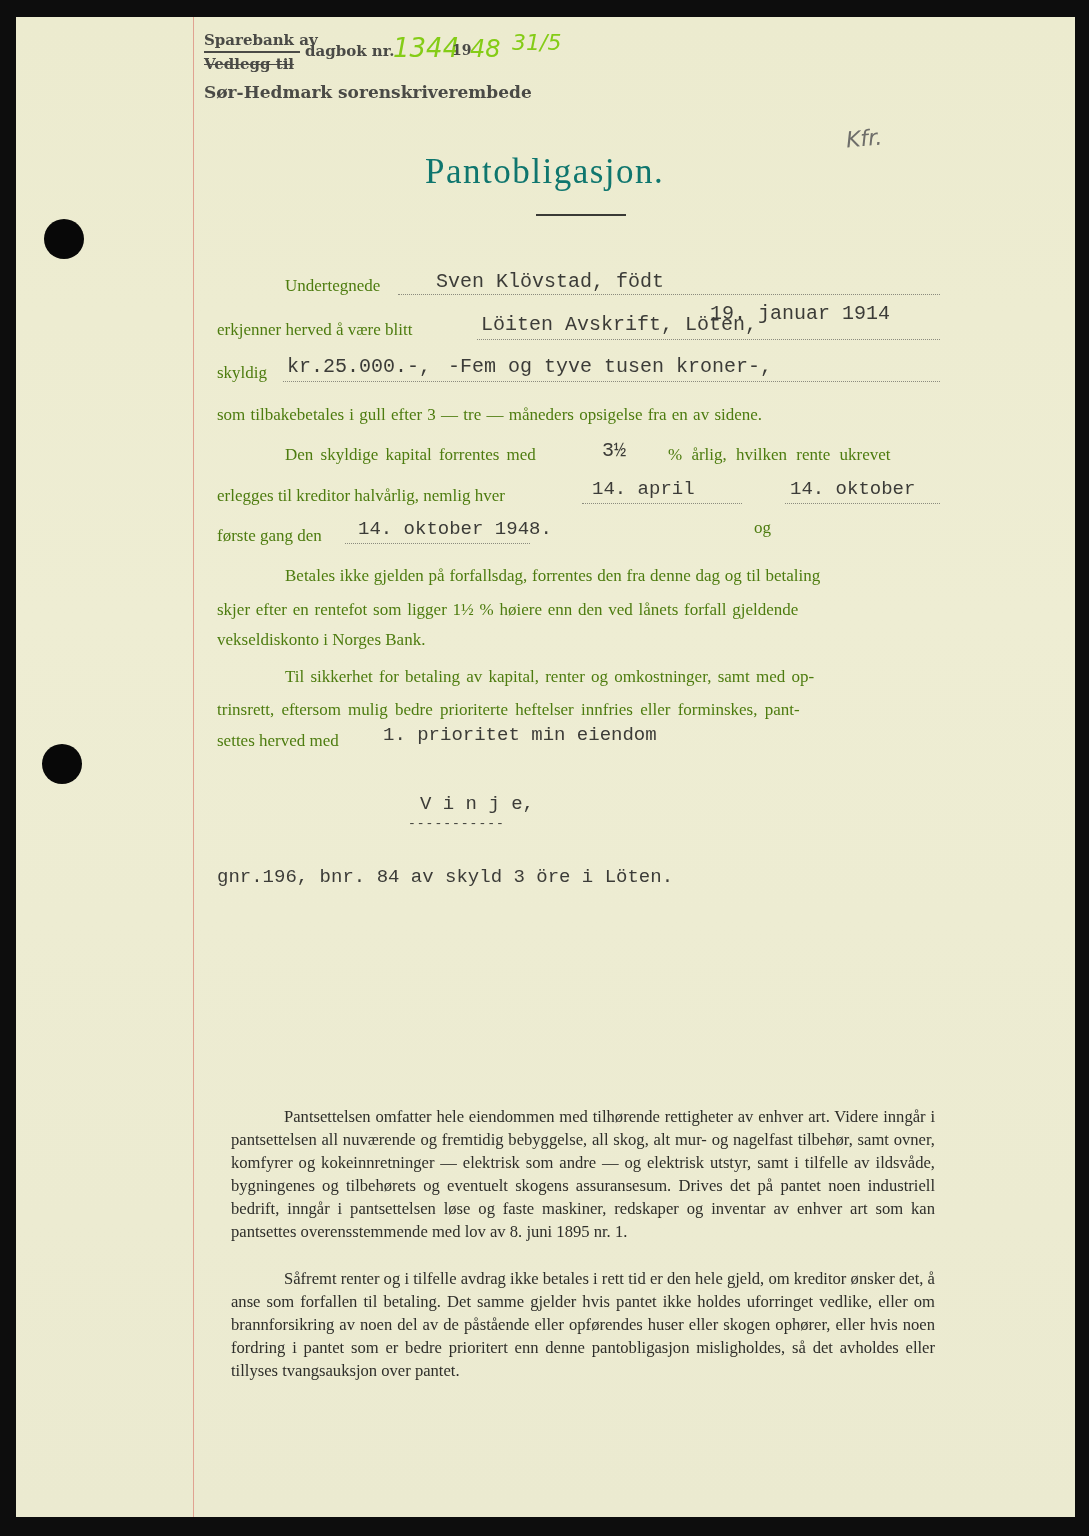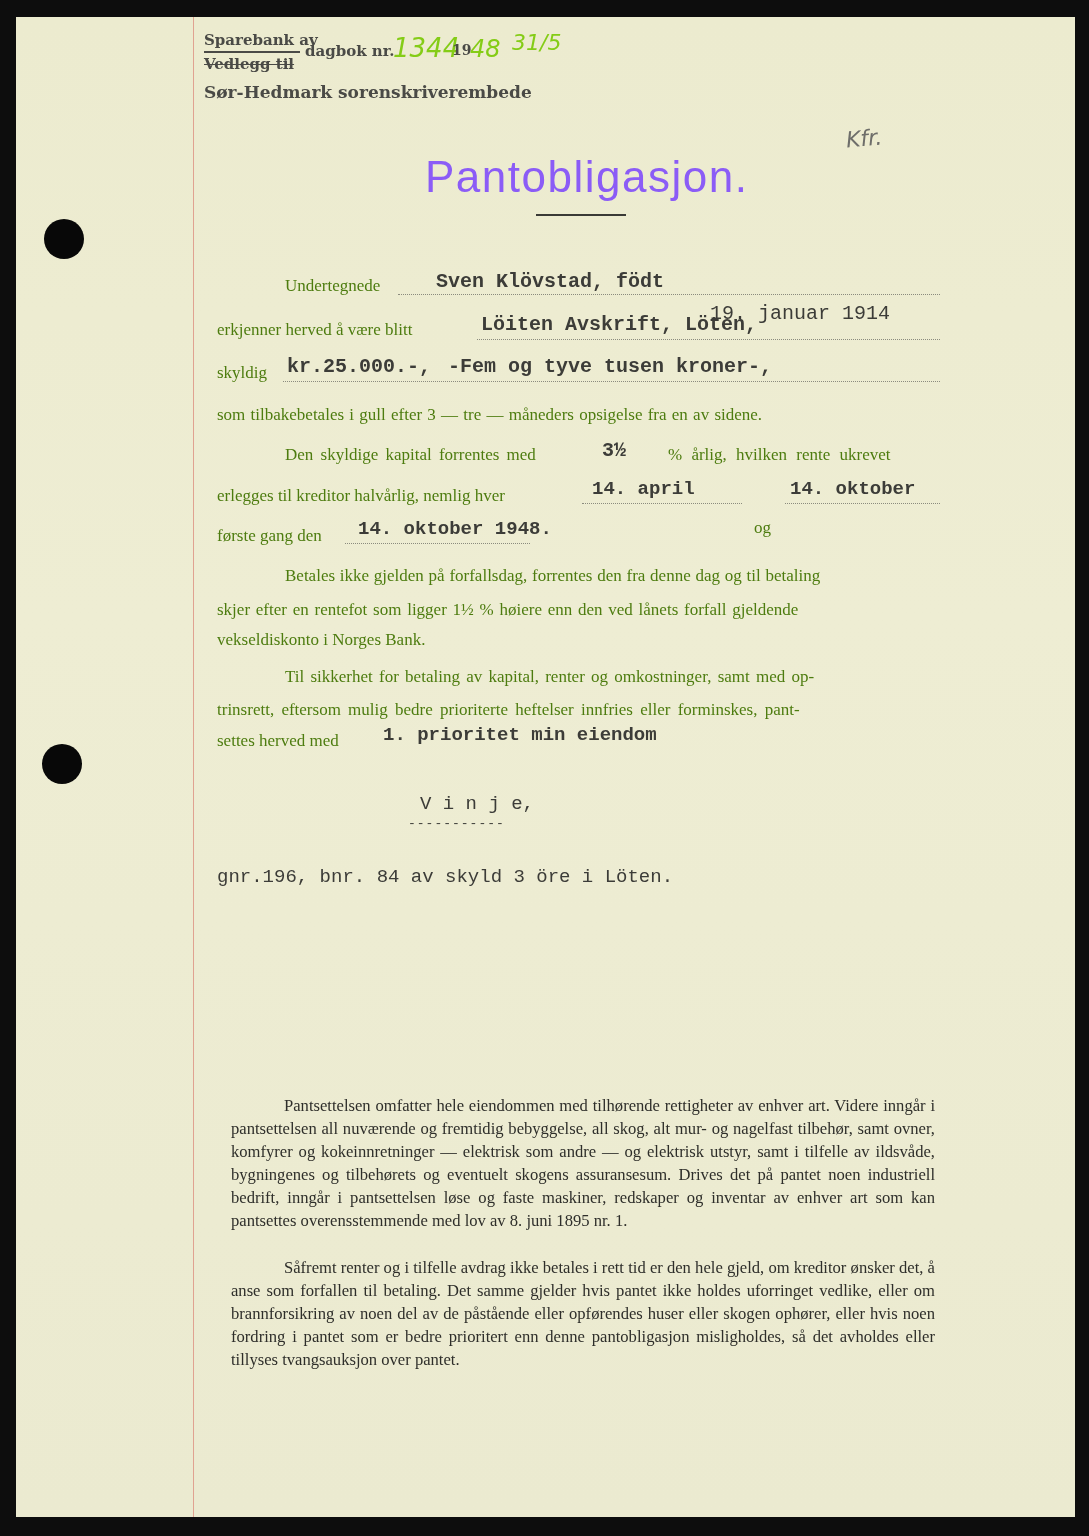--- a/index.html
+++ b/index.html
@@ -12,24 +12,24 @@
     background: linear-gradient(180deg, #ecebcf 0%, #eeedd3 40%, #ebead0 100%);
   }
   .margin-line {
     position:absolute; left:193px; top:17px; width:1px; height:1500px; background:#e0a291;
   }
   .hole { position:absolute; width:40px; height:40px; border-radius:50%; background:#080808; }
   .abs { position:absolute; white-space:nowrap; }
   .hdr { font-family:"DejaVu Serif", serif; color:#4a4a46; font-weight:bold; }
   .hand { font-family:"DejaVu Sans", sans-serif; color:#84cc16; font-style:italic; }
   .serif { font-family:"Liberation Serif", serif; color:#4d7c0f; font-size:17px; }
-  .tw { font-family:"Liberation Mono", "DejaVu Sans Mono", monospace; color:#3c3c38; font-weight:bold; }
+  .tw { font-family:"Liberation Mono", "DejaVu Sans Mono", monospace; color:#3c3c38; font-weight:normal; }
   .dots { position:absolute; border-bottom:1.5px dotted #8b8b7e; height:0; }
-  .title { font-family:Liberation Sans, sans-serif; font-size:44px; color:#8b5cf6; letter-spacing:1.5px; }
-  .para { position:absolute; left:231px; width:704px; font-family:"Liberation Serif", serif; font-size:16.6px; line-height:23.1px; color:#2e2e2a; text-align:justify; }
+  .title { font-family:Liberation Serif, serif; font-size:35px; color:#0f766e; letter-spacing:1.5px; }
+  .para { position:absolute; left:231px; width:704px; font-family:"Liberation Serif", serif; font-size:16.6px; line-height:23.1px; color:#2e2e2a; text-align:justify;margin-top:11px; }
   .para .ind { display:inline-block; width:53px; }
 </style>
 </head>
 <body>
 
 <div class="page"></div>
 <div class="margin-line"></div>
 <div class="hole" style="left:44px;top:219px;"></div>
 <div class="hole" style="left:42px;top:744px;"></div>
 

